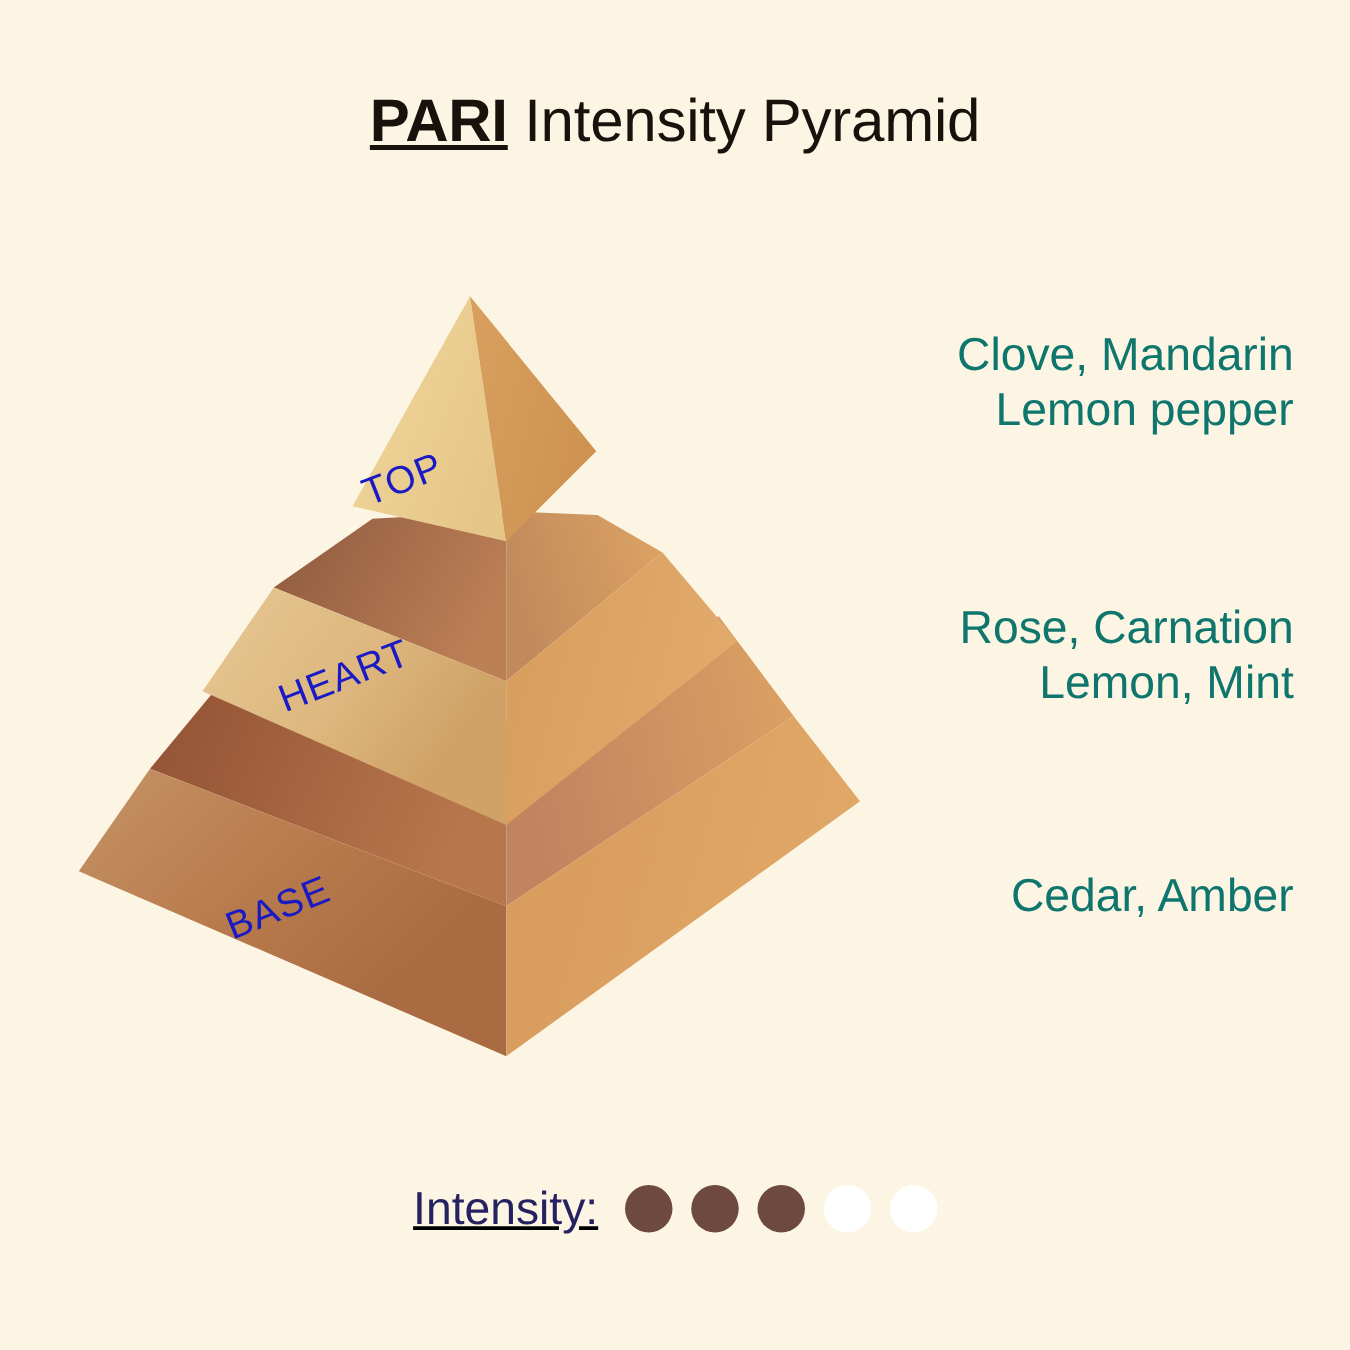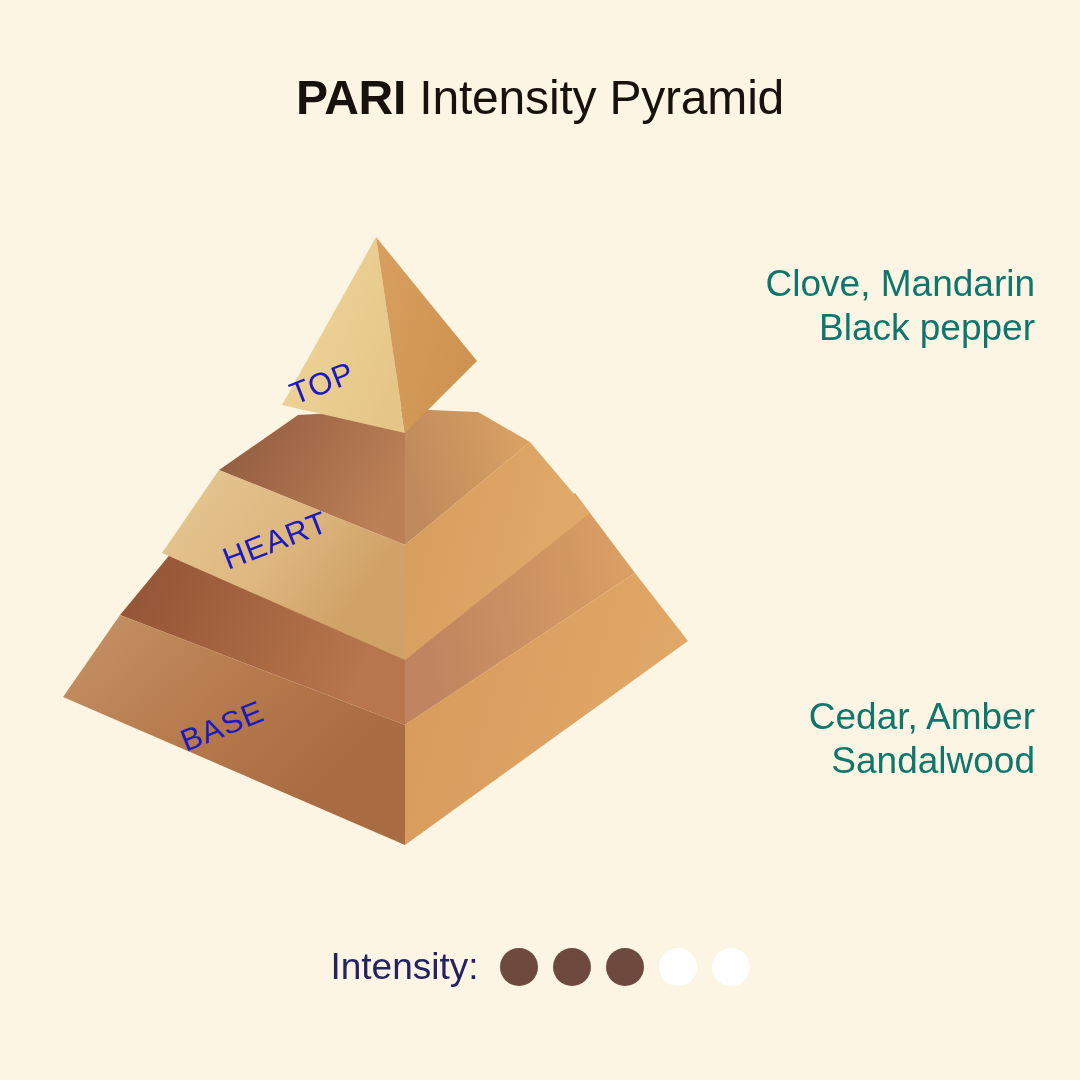--- a/index.html
+++ b/index.html
@@ -29,20 +29,21 @@
     top: 70px;
     width: 1080px;
     text-align: center;
     font-size: 48px;
     color: #17120C;
     letter-spacing: -0.2px;
     white-space: nowrap;
   }
   #title .brand {
     font-weight: bold;
+    text-decoration: underline;
   }
   #title .rest {
     font-weight: 400;
   }
 
   
   #pyramid-svg {
     position: absolute;
     left: 0;
     top: 0;
@@ -69,20 +70,21 @@
   
   #intensity-row {
     position: absolute;
     left: 0;
     top: 946px;
     width: 1080px;
     display: flex;
     align-items: center;
     justify-content: center;
     gap: 15px;
+    text-decoration: underline;
   }
   #intensity-label {
     font-size: 37px;
     color: #262261;
     margin-right: 6px;
     white-space: nowrap;
   }
   .dot {
     width: 38px;
     height: 38px;
@@ -200,27 +202,30 @@
       <text class="tier-glyph">
         <textPath href="#pp-top" startOffset="0">
           <tspan>TOP</tspan>
         </textPath>
       </text>
     </g>
   </svg>
 
   <div class="note" id="note-top">
     <span class="ln">Clove, Mandarin</span>
-    <span class="ln">Black pepper</span>
-  </div>
-
+    <span class="ln">Lemon pepper</span>
+  </div>
+
+  <div class="note" id="note-heart">
+    <span class="ln">Rose, Carnation</span>
+    <span class="ln">Lemon, Mint</span>
+  </div>
 
   <div class="note" id="note-base">
     <span class="ln">Cedar, Amber</span>
-    <span class="ln">Sandalwood</span>
   </div>
 
   <div id="intensity-row">
     <span id="intensity-label">Intensity:</span>
     <span id="intensity-dots" style="display: inline-flex; align-items: center; gap: 15px;">
         <span class="dot filled" style="background: rgb(110, 74, 62);"></span>
         <span class="dot filled" style="background: rgb(110, 74, 62);"></span>
         <span class="dot filled" style="background: rgb(110, 74, 62);"></span>
         <span class="dot empty" style="background: rgb(255, 255, 255);"></span>
         <span class="dot empty" style="background: rgb(255, 255, 255);"></span>

